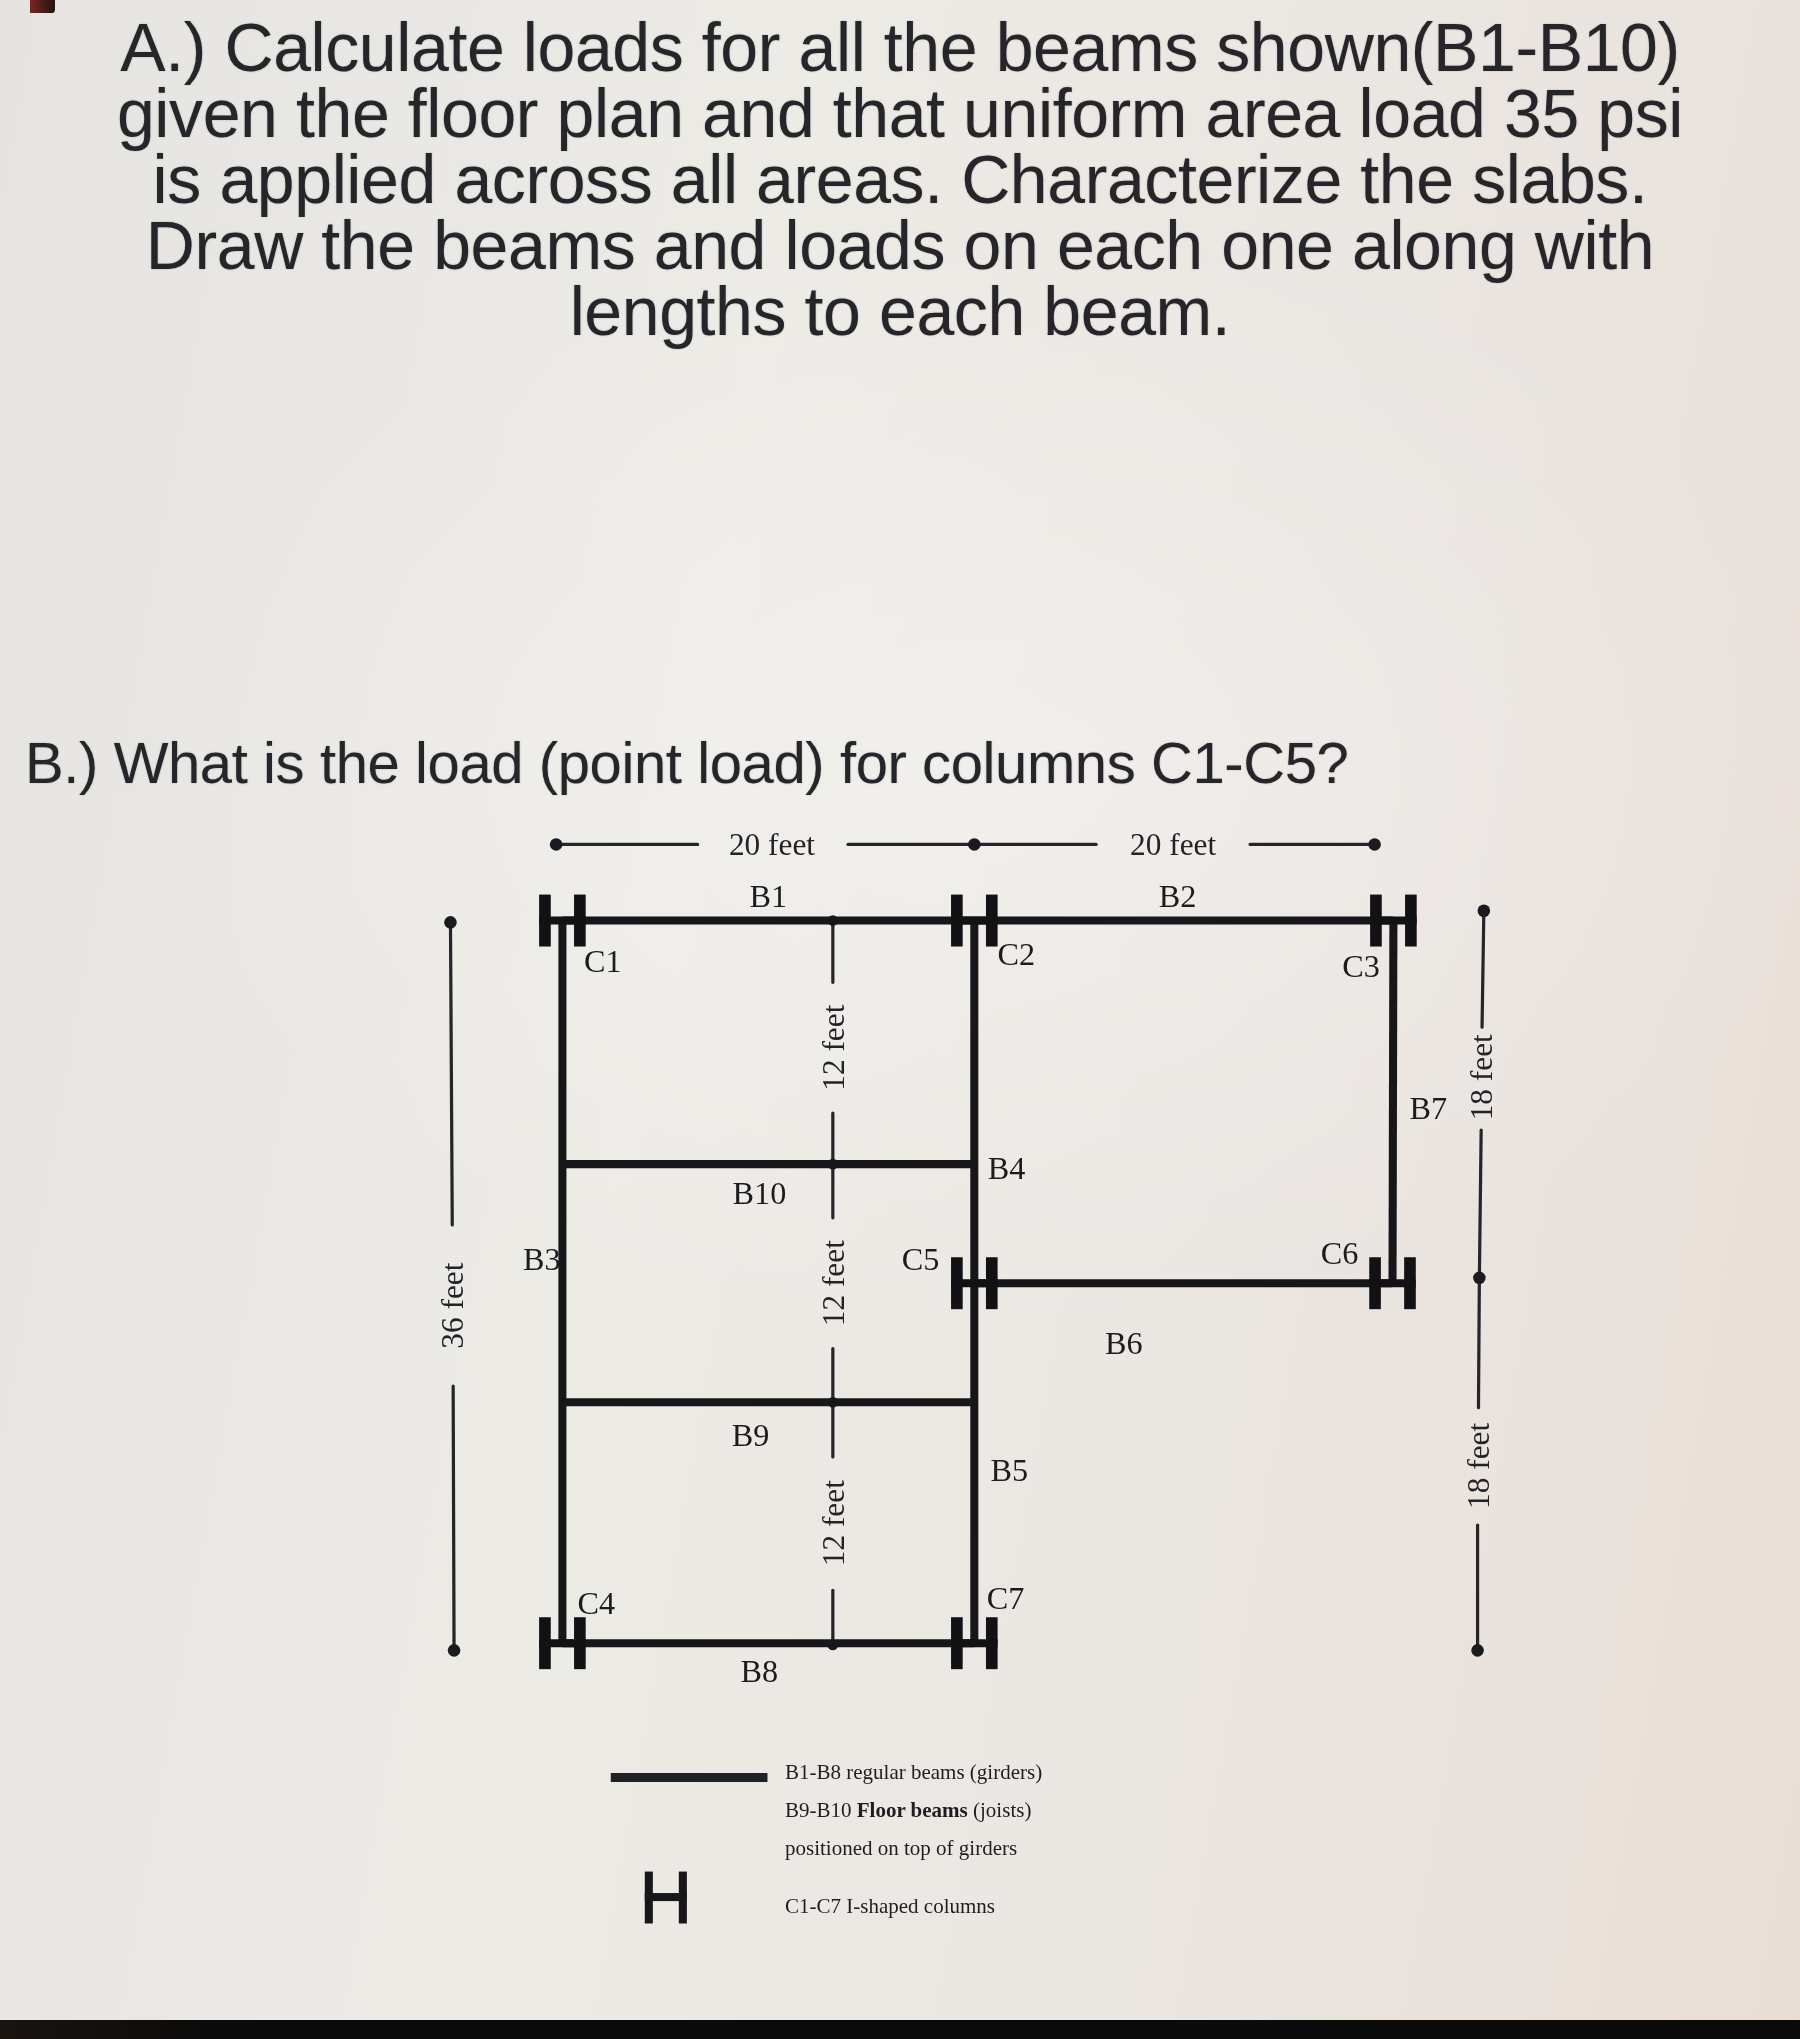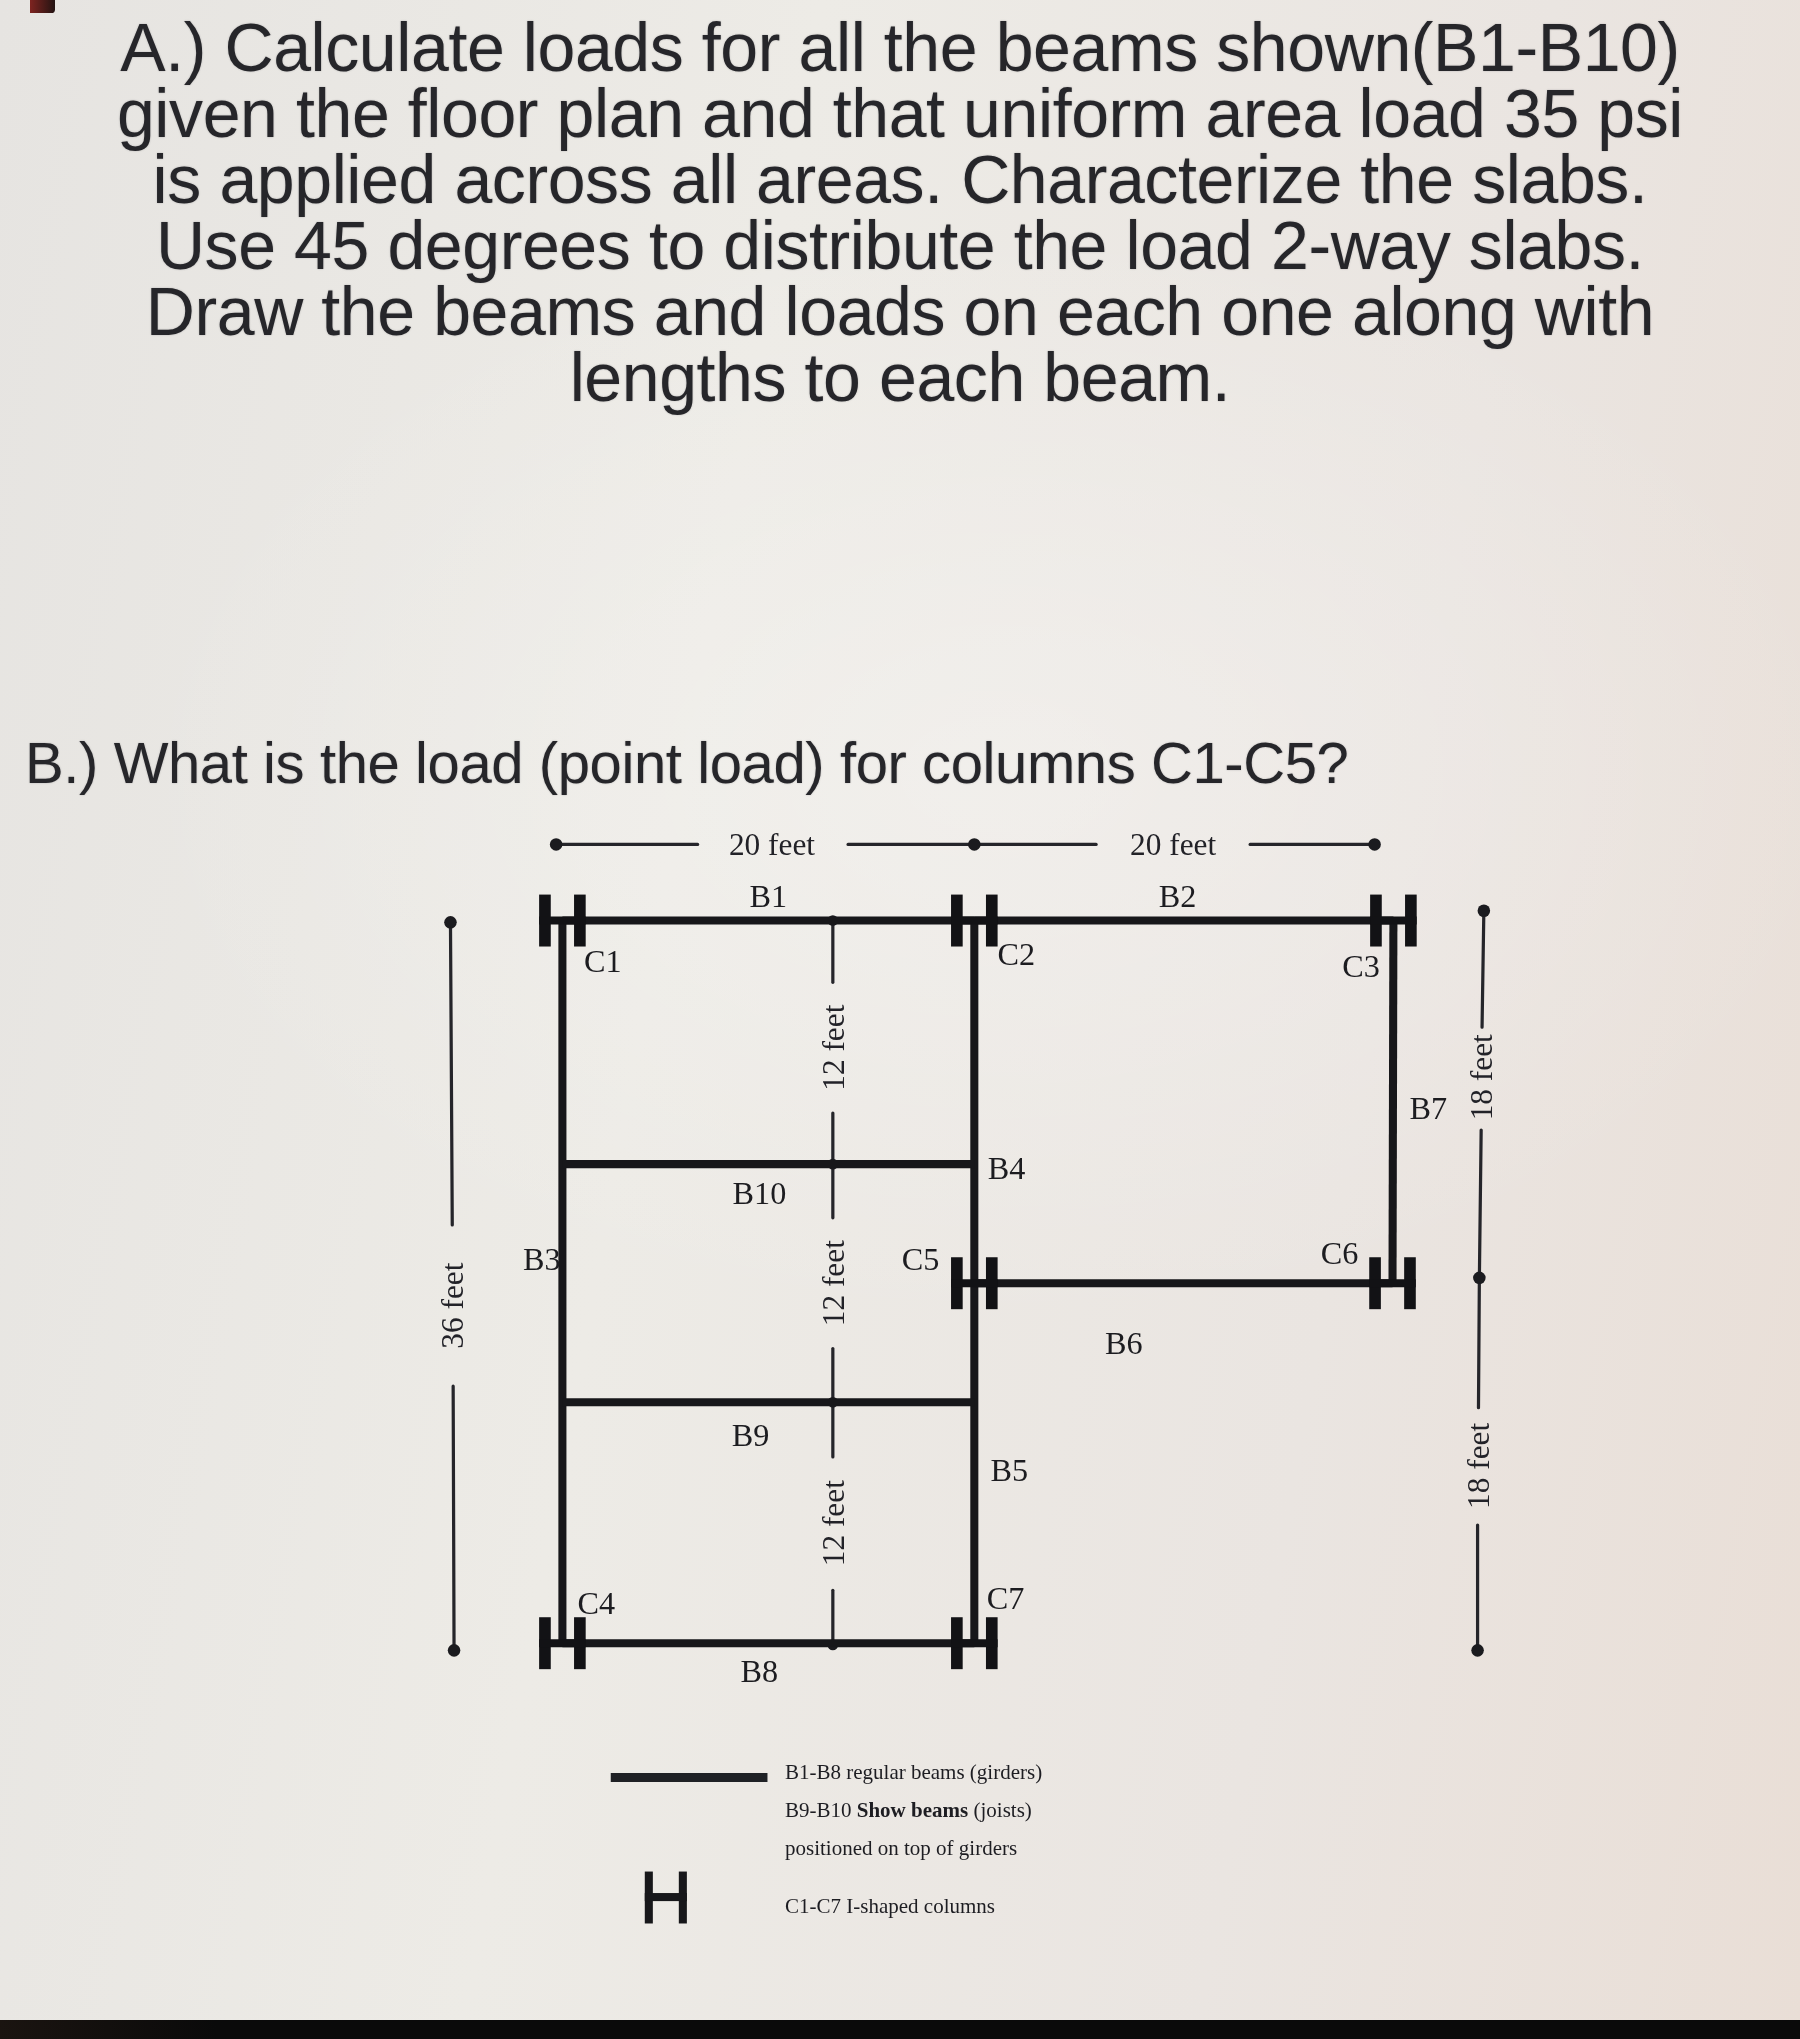--- a/index.html
+++ b/index.html
@@ -61,21 +61,20 @@
 <body>
 
 <div class="page">
 
   <div class="corner-mark"></div>
 
   <div class="problem-a">
     <div>A.) Calculate loads for all the beams shown(B1-B10)</div>
     <div>given the floor plan and that uniform area load 35 psi</div>
     <div>is applied across all areas. Characterize the slabs.</div>
-    <div>Use 45 degrees to distribute the load 2-way slabs.</div>
     <div>Draw the beams and loads on each one along with</div>
     <div>lengths to each beam.</div>
   </div>
 
   <div class="problem-b">B.) What is the load (point load) for columns C1-C5?</div>
 
   <svg class="plan" viewBox="0 0 2010 2277">
 
     <g>
       <line class="dim" x1="621" y1="943" x2="779" y2="943"></line>
@@ -196,19 +195,19 @@
       <line x1="682" y1="1985" x2="857" y2="1985" stroke="#1f2125" stroke-width="10"></line>
     </g>
     <g>
       <rect x="720" y="2090" width="9" height="58" fill="#17171a"></rect>
       <rect x="758" y="2090" width="9" height="58" fill="#17171a"></rect>
       <rect x="720" y="2114" width="47" height="9" fill="#17171a"></rect>
     </g>
   </svg>
 
   <div class="legend-row" style="top:1760px;">B1-B8 regular beams (girders)</div>
-  <div class="legend-row" style="top:1798px;"><span>B9-B10 </span><b>Show beams</b><span> (joists)</span></div>
+  <div class="legend-row" style="top:1798px;"><span>B9-B10 </span><b>Floor beams</b><span> (joists)</span></div>
   <div class="legend-row" style="top:1836px;">positioned on top of girders</div>
   <div class="legend-row" style="top:1894px;">C1-C7 I-shaped columns</div>
 
   <div class="bottom-bar"></div>
 </div>
 
 
 </body></html>

